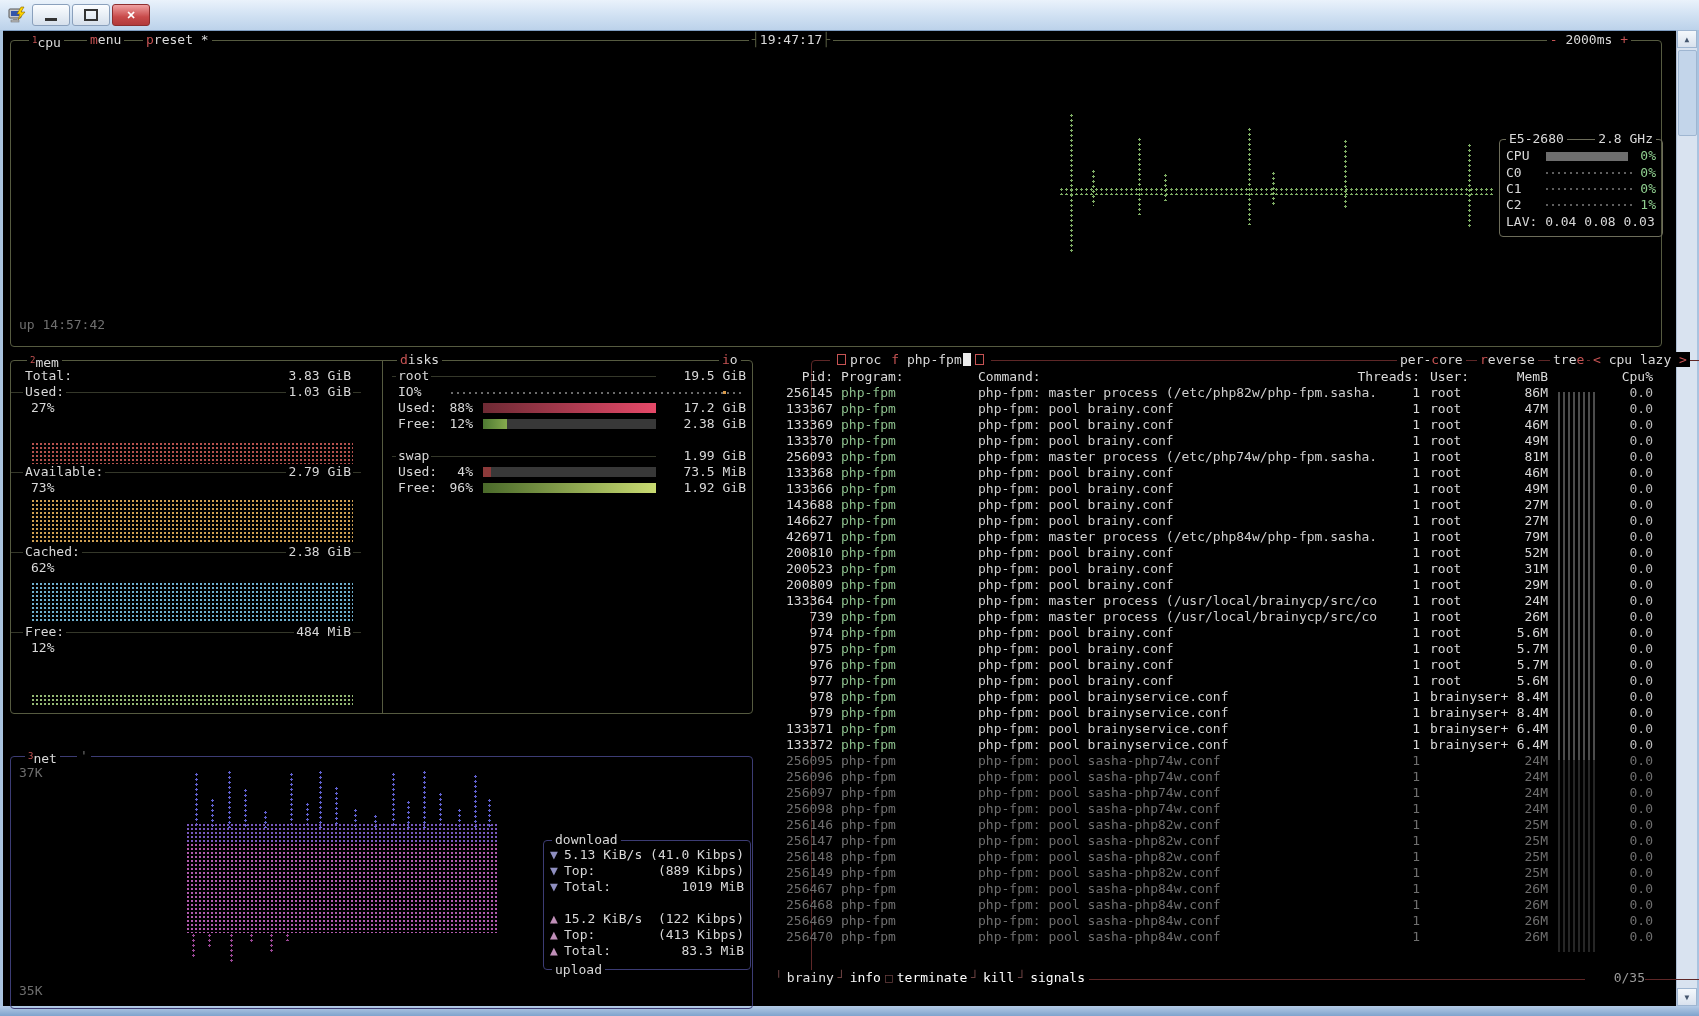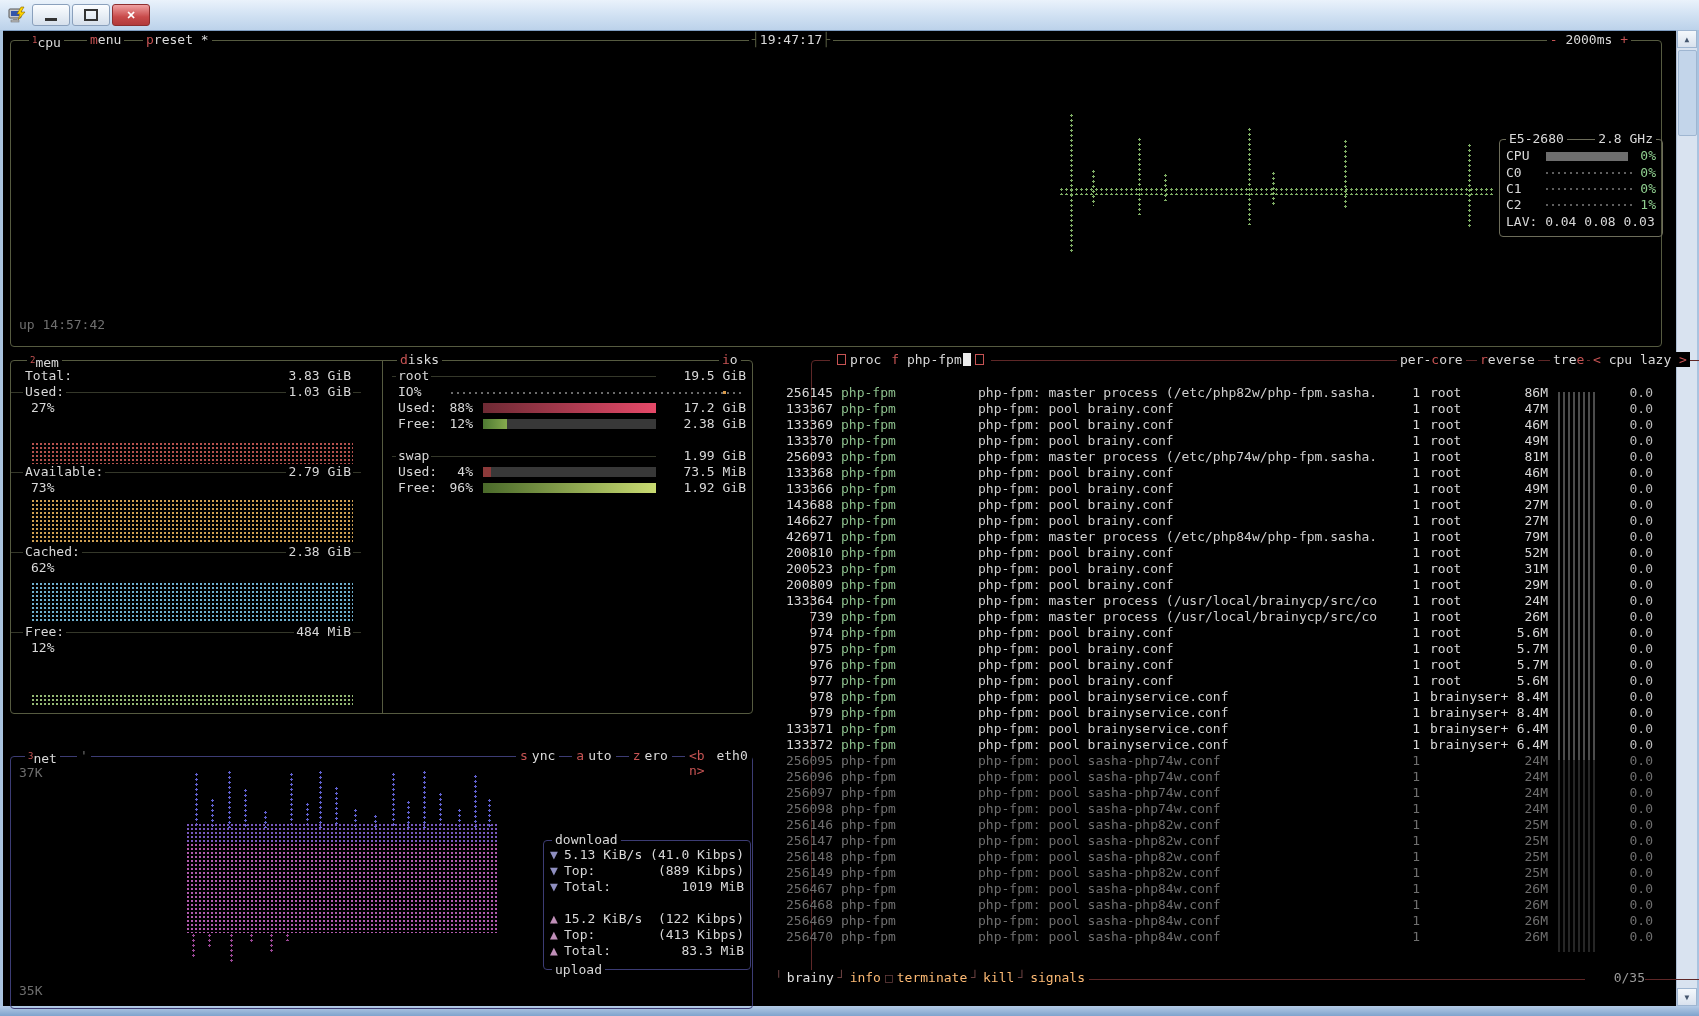--- a/index.html
+++ b/index.html
@@ -97,21 +97,21 @@
   .c-mem{left:715px;width:70px;text-align:right;}
   .c-dots{left:795px;width:40px;top:7px;height:2px;
     background-image:repeating-linear-gradient(90deg,#4c4c4c 0 2px,transparent 2px 5px);}
   .c-cpu{left:845px;width:45px;text-align:right;color:#bcbcbc;}
   .prow.dim span{color:#6f6f6f;}
   .prow.dim .c-dots{opacity:.5;}
   #proc-header{position:absolute;left:763px;top:369px;width:899px;}
   #proc-rows{position:absolute;left:763px;top:385px;width:899px;}
   
   .footer{position:absolute;left:775px;top:970px;height:16px;line-height:16px;display:flex;gap:0;}
-  .footer .fit{background:#000;padding:0 4px;color:#fdba74;}
+  .footer .fit{background:#000;padding:0 4px;color:#ffffff;}
   .footer .fit.sel{color:#e2e2e2;}
   .fsep{color:#6a4040;background:#000;}
   .fcount{position:absolute;left:1585px;top:970px;width:60px;text-align:right;background:#000;color:#9a9a9a;height:16px;line-height:16px;}
 </style>
 </head>
 <body>
 
 <div class="screen">
 
   <div class="titlebar">
@@ -280,26 +280,20 @@
       <span class="dbar">
           <span class="fill swapf" style="width: 96%;"></span>
         </span>
       <span class="dv">1.92 GiB</span>
     </div>
   </div>
 
   <div class="box box-net">
     <span class="blab" style="left:14px"><span class="sup">3</span><span class="wht">net</span></span>
     <span class="blab dim" style="left:66px">'</span>
-    <div class="net-toggles">
-      <span><span class="hot">s</span><span class="wht">ync</span></span>
-      <span><span class="hot">a</span><span class="wht">uto</span></span>
-      <span><span class="hot">z</span><span class="wht">ero</span></span>
-      <span><span class="hot">&lt;b</span> <span class="wht">eth0</span> <span class="hot">n&gt;</span></span>
-    </div>
     <div class="netscale" style="top:8px">37K</div>
     <div class="netscale" style="top:226px">35K</div>
 
     <div id="net-graph" style="position:absolute;inset:0;">
         <div class="dg vsp" style="--dc: #6060d0; left: 183px; top: 15px; height: 56px;"></div>
         <div class="dg vsp" style="--dc: #6060d0; left: 199px; top: 41px; height: 30px;"></div>
         <div class="dg vsp" style="--dc: #6060d0; left: 216px; top: 13px; height: 58px;"></div>
         <div class="dg vsp" style="--dc: #6060d0; left: 232px; top: 31px; height: 40px;"></div>
         <div class="dg vsp" style="--dc: #6060d0; left: 252px; top: 53px; height: 18px;"></div>
         <div class="dg vsp" style="--dc: #6060d0; left: 278px; top: 15px; height: 56px;"></div>
@@ -371,20 +365,31 @@
       <span style="width:10px"></span>
       <span><span class="hot">f</span> <span class="wht">php-fpm</span><span class="cur"></span></span>
       <span class="rsq"></span>
     </div>
     <span class="popt" style="left:585px"><span class="wht">per-</span><span class="hot">c</span><span class="wht">ore</span></span>
     <span class="popt" style="left:665px"><span class="hot">r</span><span class="wht">everse</span></span>
     <span class="popt" style="left:738px"><span class="wht">tre</span><span class="hot">e</span></span>
     <span class="popt" style="left:778px"><span class="hot">&lt;</span><span class="wht"> cpu lazy </span><span class="hot">&gt;</span></span>
   </div>
 
+  <div id="proc-header">
+    <div class="prow">
+      <span class="c-pid wht">Pid:</span>
+      <span class="c-prog" style="color:#dadada">Program:</span>
+      <span class="c-cmd" style="color:#dadada">Command:</span>
+      <span class="c-thr wht">Threads:</span>
+      <span class="c-user wht">User:</span>
+      <span class="c-mem wht">MemB</span>
+      <span class="c-cpu" style="color:#dadada">Cpu%</span>
+    </div>
+  </div>
 
   <div id="proc-rows">
       <div class="prow">
         <span class="c-pid">256145</span>
         <span class="c-prog">php-fpm</span>
         <span class="c-cmd">php-fpm: master process (/etc/php82w/php-fpm.sasha.</span>
         <span class="c-thr">1</span>
         <span class="c-user">root</span>
         <span class="c-mem">86M</span>
         <span class="c-dots"></span>

